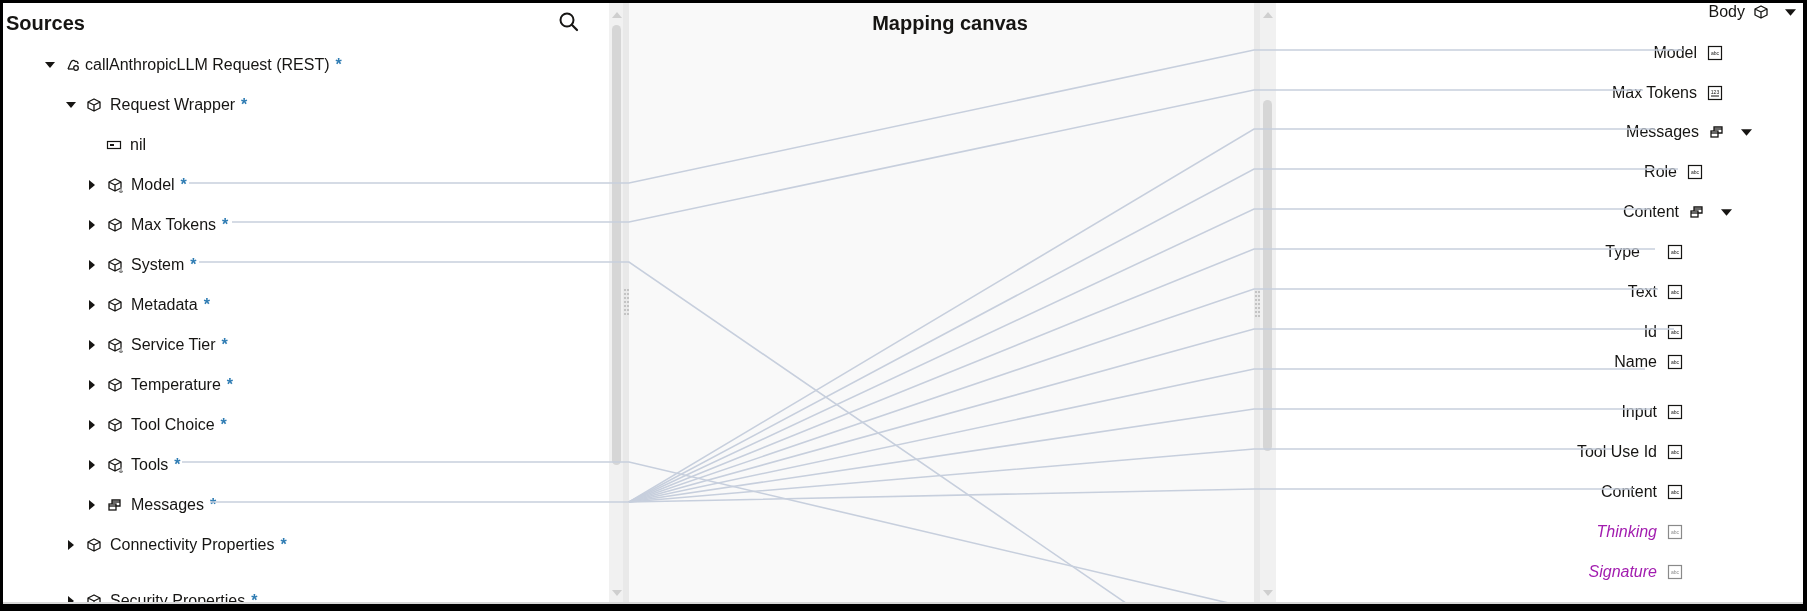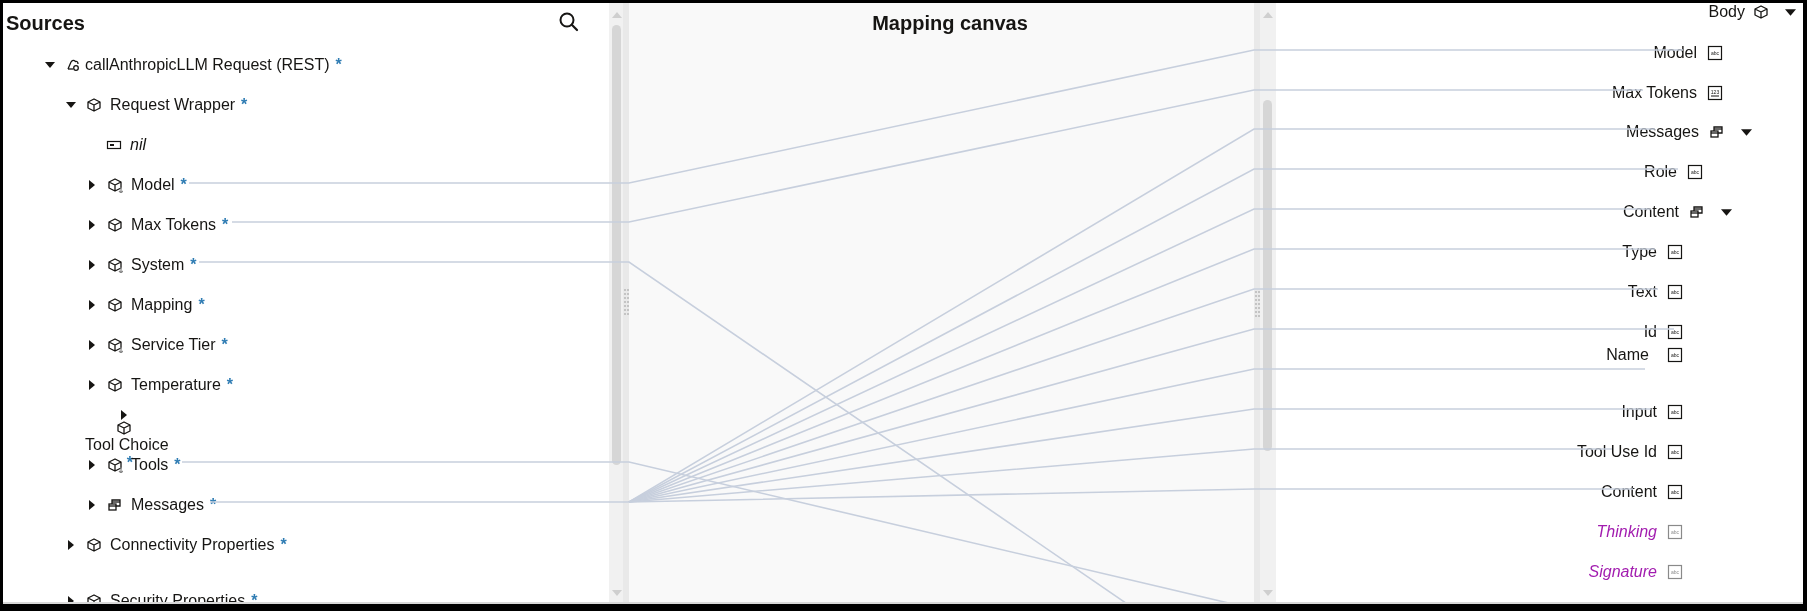--- a/index.html
+++ b/index.html
@@ -91,21 +91,21 @@
         </span>
       <span class="ticon">
           <svg viewBox="0 0 16 16">
             <path d="M8 2 L14 5 L14 11 L8 14 L2 11 L2 5 Z M2 5 L8 8 L14 5 M8 8 L8 14" fill="none" stroke="#161513" stroke-width="1.3" stroke-linejoin="round"></path>
           </svg>
         </span>
       <span>Request Wrapper</span>
       <span class="req">*</span>
     </div>
 
-    <div class="tree-row" style="left:101px; top:127px;font-style:italic;">
+    <div class="tree-row" style="left:101px; top:127px;">
       <span class="ticon">
           <svg viewBox="0 0 16 16">
             <rect x="1.5" y="4.5" width="13" height="7" fill="none" stroke="#161513" stroke-width="1.2"></rect>
             <rect x="4" y="7" width="4" height="2" fill="#161513"></rect>
           </svg>
         </span>
       <span>nil</span>
     </div>
 
     <div class="tree-row" style="left:82px; top:167px;">
@@ -159,21 +159,21 @@
       <span class="caret">
           <svg viewBox="0 0 10 10">
             <polygon points="2,0 8,5 2,10" fill="#161513"></polygon>
           </svg>
         </span>
       <span class="ticon">
           <svg viewBox="0 0 16 16">
             <path d="M8 2 L14 5 L14 11 L8 14 L2 11 L2 5 Z M2 5 L8 8 L14 5 M8 8 L8 14" fill="none" stroke="#161513" stroke-width="1.3" stroke-linejoin="round"></path>
           </svg>
         </span>
-      <span>Mapping</span>
+      <span>Metadata</span>
       <span class="req">*</span>
     </div>
 
     <div class="tree-row" style="left:82px; top:327px;">
       <span class="caret">
           <svg viewBox="0 0 10 10">
             <polygon points="2,0 8,5 2,10" fill="#161513"></polygon>
           </svg>
         </span>
       <span class="ticon">
@@ -194,21 +194,21 @@
         </span>
       <span class="ticon">
           <svg viewBox="0 0 16 16">
             <path d="M8 2 L14 5 L14 11 L8 14 L2 11 L2 5 Z M2 5 L8 8 L14 5 M8 8 L8 14" fill="none" stroke="#161513" stroke-width="1.3" stroke-linejoin="round"></path>
           </svg>
         </span>
       <span>Temperature</span>
       <span class="req">*</span>
     </div>
 
-    <div class="tree-row" style="left:82px; top:407px;flex-direction:column;">
+    <div class="tree-row" style="left:82px; top:407px;">
       <span class="caret">
           <svg viewBox="0 0 10 10">
             <polygon points="2,0 8,5 2,10" fill="#161513"></polygon>
           </svg>
         </span>
       <span class="ticon">
           <svg viewBox="0 0 16 16">
             <path d="M8 2 L14 5 L14 11 L8 14 L2 11 L2 5 Z M2 5 L8 8 L14 5 M8 8 L8 14" fill="none" stroke="#161513" stroke-width="1.3" stroke-linejoin="round"></path>
           </svg>
         </span>
@@ -387,21 +387,21 @@
             <line x1="5" y1="5" x2="13" y2="5" stroke="#161513" stroke-width="1.3"></line>
             <line x1="2" y1="9" x2="9" y2="9" stroke="#161513" stroke-width="1.3"></line>
           </svg>
         </span>
       <span class="tcaret">
           <svg viewBox="0 0 10 10">
             <polygon points="0,2 10,2 5,8" fill="#161513"></polygon>
           </svg>
         </span>
     </div>
-    <div class="trow" style="top:234px; right:120px;">
+    <div class="trow" style="top:234px; right:120px;gap:17px;">
       <span class="tlabel">Type</span>
       <span class="tt-icon">
           <svg viewBox="0 0 16 16">
             <rect x="1.5" y="1.5" width="13" height="13" fill="#fff" stroke="#161513" stroke-width="1.2"></rect>
             <text x="8" y="10" font-size="5" text-anchor="middle" fill="#161513">abc</text>
           </svg>
         </span>
     </div>
     <div class="trow" style="top:274px; right:120px;">
       <span class="tlabel">Text</span>
@@ -414,21 +414,21 @@
     </div>
     <div class="trow" style="top:314px; right:120px;">
       <span class="tlabel">Id</span>
       <span class="tt-icon">
           <svg viewBox="0 0 16 16">
             <rect x="1.5" y="1.5" width="13" height="13" fill="#fff" stroke="#161513" stroke-width="1.2"></rect>
             <text x="8" y="10" font-size="5" text-anchor="middle" fill="#161513">abc</text>
           </svg>
         </span>
     </div>
-    <div class="trow" style="top:337px; right:120px;gap:8px;">
+    <div class="trow" style="top:344px; right:120px;">
       <span class="tlabel">Name</span>
       <span class="tt-icon">
           <svg viewBox="0 0 16 16">
             <rect x="1.5" y="1.5" width="13" height="13" fill="#fff" stroke="#161513" stroke-width="1.2"></rect>
             <text x="8" y="10" font-size="5" text-anchor="middle" fill="#161513">abc</text>
           </svg>
         </span>
     </div>
     <div class="trow" style="top:394px; right:120px;">
       <span class="tlabel">Input</span>

